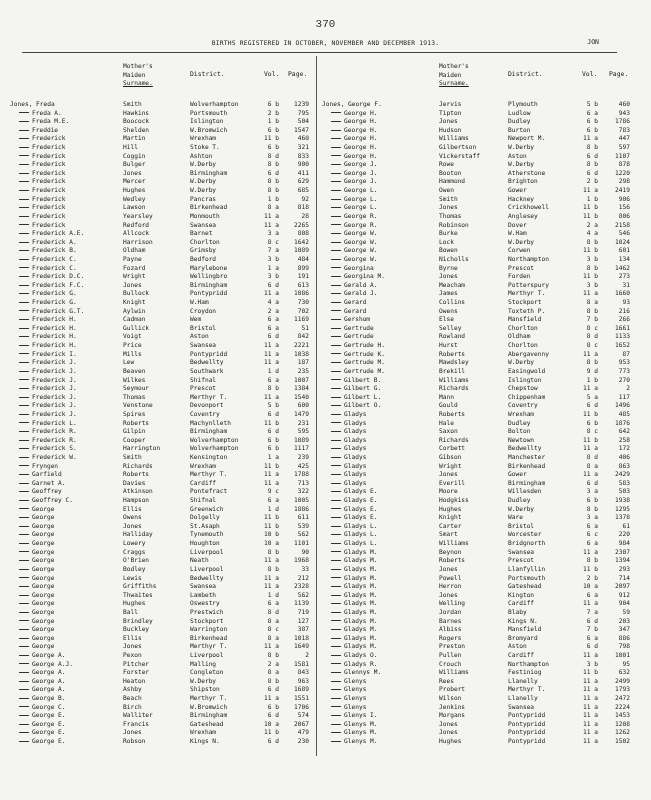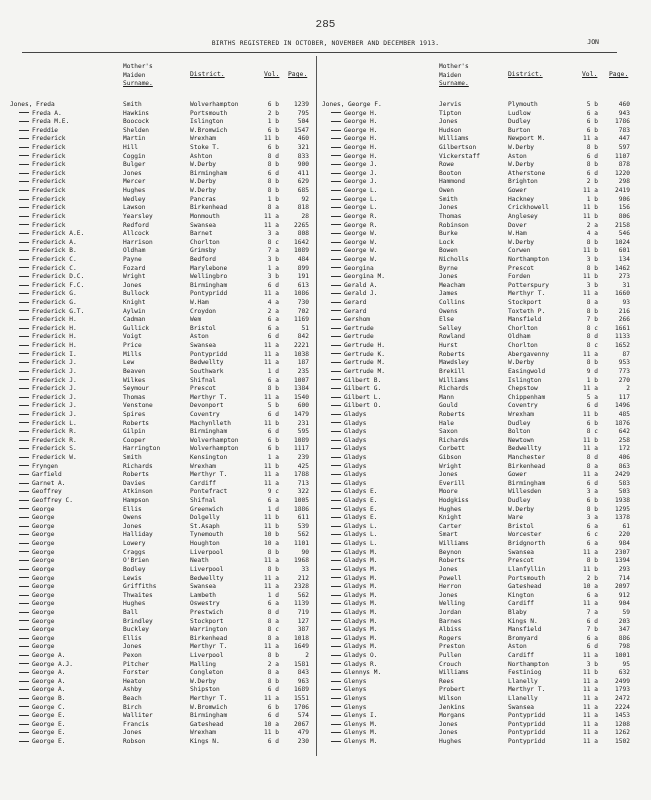--- a/index.html
+++ b/index.html
@@ -34,39 +34,39 @@
   .col {
     position: absolute; top: 62px;
     font-size: 6.2px; line-height: 8.62px;
   }
   .col.left { left: 10px; width: 300px; }
   .col.right { left: 322px; width: 320px; }
   .hdr { position: relative; height: 38px; }
   .hdr span { position: absolute; text-decoration: none; }
   .hdr .maiden { top: 0; line-height: 8.5px; white-space: pre; }
   .hdr .maiden u, .hdr u { text-decoration: underline; }
-  .hdr .dist, .hdr .vol, .hdr .pg { top: 8px; text-decoration: underline; font-size: 6.4px; }
+  .hdr .dist, .hdr .vol, .hdr .pg { top: 8px; font-size: 6.4px; }
   .row { position: relative; height: 8.62px; white-space: nowrap; }
   .row span { position: absolute; top: 0; }
   .c-name { left: 0; }
   .c-maiden { left: 113px; }
   .c-dist { left: 180px; }
   .c-vol { left: 245px; width: 24px; text-align: right; }
   .c-page { left: 269px; width: 30px; text-align: right; }
   .right .c-name { left: 0; }
   .right .c-maiden { left: 117px; }
   .right .c-dist { left: 186px; }
   .right .c-vol { left: 252px; width: 24px; text-align: right; }
   .right .c-page { left: 278px; width: 30px; text-align: right; }
   .dash { display: inline-block; width: 10px; border-top: 1px solid #333; vertical-align: middle; margin: 0 3px 0 9px; position: relative; top: -1px; }
 </style>
 </head>
 <body>
 
-<div class="page-num">285</div>
+<div class="page-num">370</div>
 <div class="title">BIRTHS REGISTERED IN OCTOBER, NOVEMBER AND DECEMBER 1913.</div>
 <div class="code">JON</div>
 <div class="rule"></div>
 <div class="vrule"></div>
 
 <div class="col left">
   <div class="hdr">
     <span class="maiden" style="left:113px"><span style="position:static">Mother's</span><br><span style="position:static">Maiden</span><br><u style="position:static">Surname.</u></span>
     <span class="dist" style="left:180px">District.</span>
     <span class="vol" style="left:254px">Vol.</span>

